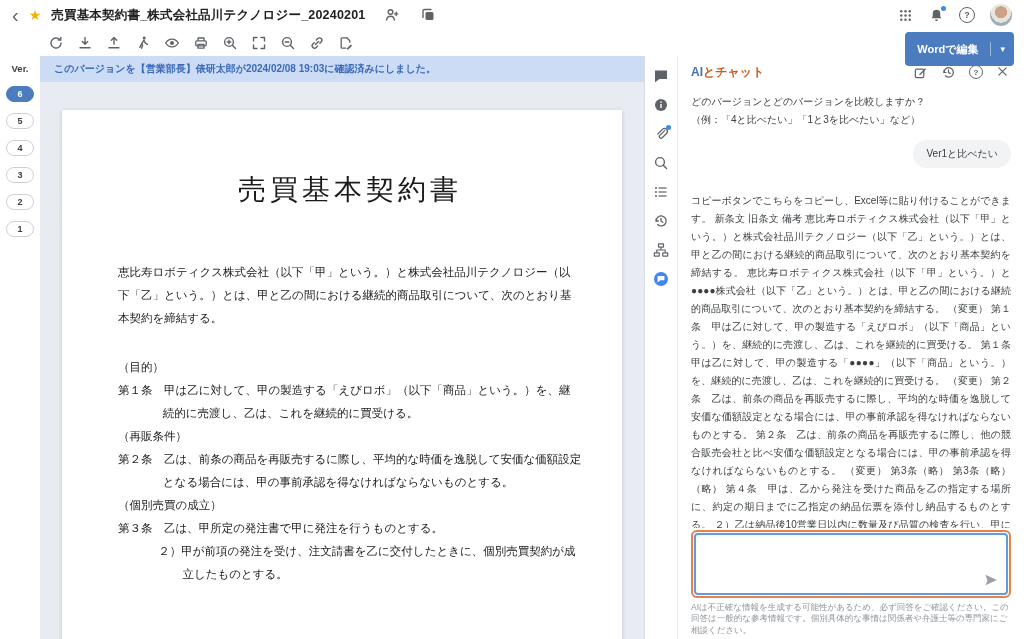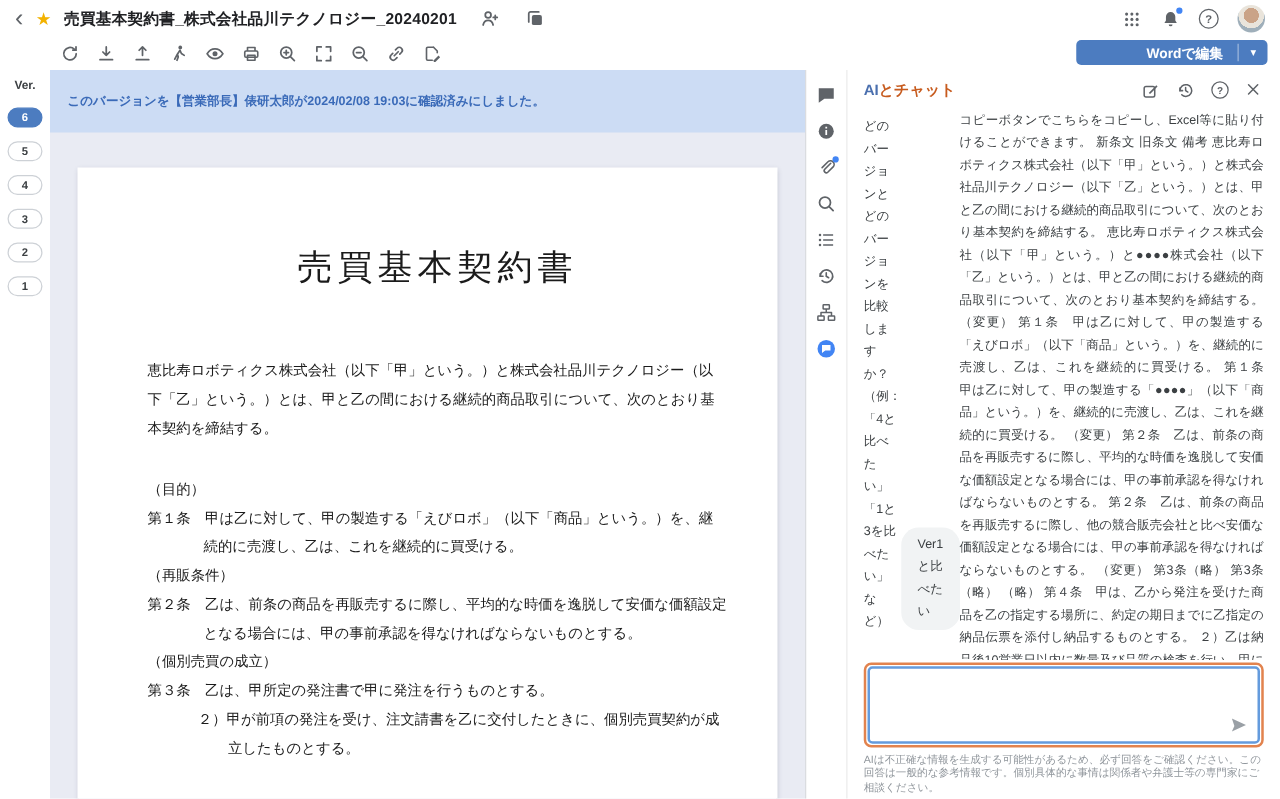--- a/index.html
+++ b/index.html
@@ -21,38 +21,38 @@
   .bell-wrap{position:relative;}
   .blue-dot{position:absolute;top:-1px;right:-2px;width:5px;height:5px;border-radius:50%;background:#4285f4;}
   .circle-q{width:14px;height:14px;border:1.4px solid #5f6368;border-radius:50%;
     font-size:9px;font-weight:bold;color:#5f6368;display:flex;align-items:center;justify-content:center;}
   .avatar{width:22px;height:22px;border-radius:50%;
     background:radial-gradient(circle at 50% 38%, #caa387 0 34%, #e9e4db 35% 58%, #9fafba 59%);}
 
   
   .toolbar{height:26px;display:flex;align-items:center;padding-left:48px;gap:13px;background:#fff;position:relative;flex:0 0 auto;}
   .tb{width:16px;height:16px;display:inline-flex;cursor:pointer;}
-  .word-btn{position:absolute;right:10px;top:2px;height:20px;background:#4c7cc0;border-radius:4px;
-    color:#fff;font-size:11px;font-weight:bold;display:flex;align-items:center;cursor:pointer;padding-left:44px;}
+  .word-btn{position:absolute;right:10px;top:2px;height:34px;background:#4c7cc0;border-radius:4px;
+    color:#fff;font-size:11px;font-weight:bold;display:flex;align-items:center;cursor:pointer;}
   .word-btn .lbl{padding:0 12px;}
   .word-btn .sep{width:1px;height:14px;background:rgba(255,255,255,.45);}
   .word-btn .caret{padding:0 9px;font-size:9px;}
 
   
   .main{flex:1;display:flex;min-height:0;}
 
   .ver-rail{width:40px;background:#fff;text-align:center;padding-top:7px;flex:0 0 auto;}
   .ver-label{font-size:9.5px;font-weight:bold;color:#3c4043;margin-bottom:12px;}
   .pill{width:26px;height:14px;line-height:14px;border:1px solid #cdd1d6;border-radius:8px;
     margin:0 auto 11px;font-size:9px;font-weight:bold;color:#3c4043;background:#fff;cursor:pointer;}
   .pill.active{background:#4c7cc0;border-color:#4c7cc0;color:#fff;}
 
   .viewer{flex:1;background:#e9ebf3;overflow:hidden;position:relative;min-width:0;}
   .banner{height:26px;background:#ccdcf4;color:#3a6ab8;font-size:10px;font-weight:bold;
-    display:flex;align-items:center;padding:12px 14px;}
+    display:flex;align-items:center;padding:0 14px;}
   .page{width:560px;margin:28px auto 0;background:#fff;box-shadow:0 1px 4px rgba(50,55,80,.22);
     padding:58px 40px 40px 56px;box-sizing:border-box;height:900px;
     font-family:"DejaVu Serif","Liberation Serif",serif;color:#1b1b1b;font-size:11.5px;line-height:23px;}
   .doc-title{text-align:center;font-size:28px;letter-spacing:4px;font-weight:500;margin:10px 0 60px;}
   .intro{margin-bottom:26px;}
   .sec{}
   .clause{padding-left:3.9em;text-indent:-3.9em;}
   .clause .num{margin-right:1em;}
   .sub{padding-left:5.6em;text-indent:-2.1em;margin-top:0;}
 
@@ -61,21 +61,21 @@
   .rail{width:32px;border-right:1px solid #ececec;display:flex;flex-direction:column;align-items:center;
     padding-top:12px;gap:13px;flex:0 0 auto;}
   .rail-ic{width:16px;height:16px;position:relative;cursor:pointer;}
   .chat{flex:1;display:flex;flex-direction:column;padding:0 13px;min-width:0;}
   .chat-header{height:32px;display:flex;align-items:center;flex:0 0 auto;}
   .chat-title{font-size:12px;font-weight:bold;}
   .chat-title .ai{color:#4a6fae;}
   .chat-title .rest{color:#c75b1e;}
   .chat-hicons{margin-left:auto;display:flex;gap:13px;align-items:center;}
   .ch-ic{width:15px;height:15px;display:inline-flex;cursor:pointer;}
-  .messages{flex:1;overflow:hidden;font-size:10px;line-height:18px;color:#3c4043;display:flex;flex-direction:row;}
+  .messages{flex:1;overflow:hidden;font-size:10px;line-height:18px;color:#3c4043;display:flex;flex-direction:column;}
   .ai-q{margin-top:5px;}
   .user-bubble{align-self:flex-end;background:#f1f3f4;border-radius:14px;padding:5px 13px;margin:11px 0 24px;
     font-size:10px;color:#3c4043;}
   .ai-long{text-align:justify;}
   .input-wrap{border:2px solid #e2834e;border-radius:6px;padding:1px;margin-top:2px;flex:0 0 auto;}
   .input-inner{border:2px solid #649bdd;border-radius:4px;height:58px;position:relative;background:#fff;}
   .chat-input{width:100%;height:100%;border:none;outline:none;resize:none;box-sizing:border-box;
     font:10px "Liberation Sans",sans-serif;padding:6px 26px 6px 8px;background:transparent;}
   .send{position:absolute;right:7px;bottom:5px;width:16px;height:16px;cursor:pointer;}
   .disclaimer{font-size:8.5px;color:#8f959b;line-height:11.5px;margin:4px 0 3px;flex:0 0 auto;}

